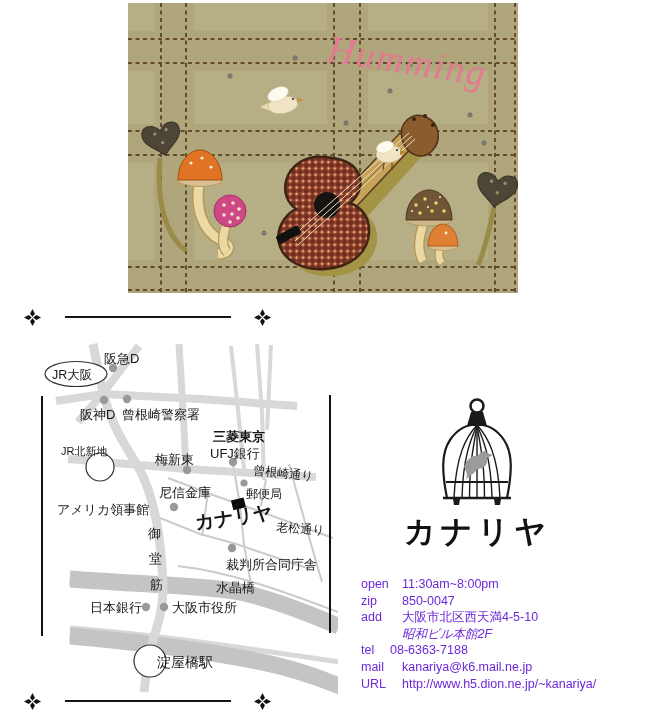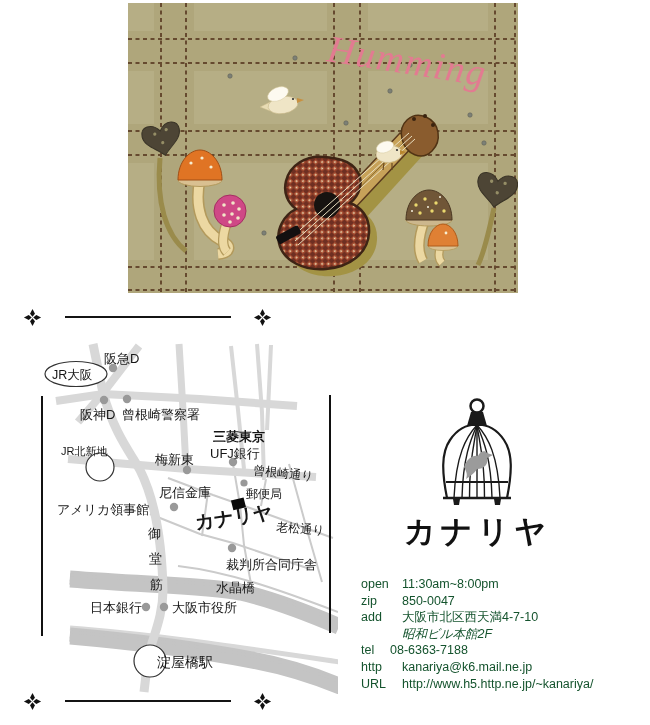--- a/index.html
+++ b/index.html
@@ -11,21 +11,21 @@
   
   .hline{height:2px;background:#141414;}
   
   #map{left:28px;top:338px;width:310px;height:356px;}
   #map text{font-family:"Liberation Sans",sans-serif;fill:#161616;}
   
   #cage{left:433px;top:395px;width:88px;height:116px;}
   #logo{left:385px;top:511px;width:185px;text-align:center;
         font-size:31px;font-weight:800;letter-spacing:5px;color:#111;
         font-family:"DejaVu Sans",sans-serif;}
-  #info{left:361px;top:576px;font-size:12.5px;line-height:16.6px;color:#14532d;}
+  #info{left:361px;top:576px;font-size:12.5px;line-height:16.6px;color:#6d28d9;}
   #info .row{white-space:nowrap;}
   #info .lbl{display:inline-block;width:41px;}
   #info .cont{padding-left:41px;font-style:italic;}
 </style>
 </head>
 <body>
 
 <div id="page">
 
   <svg id="fabric" class="abs" viewBox="0 0 390 290">
@@ -306,25 +306,25 @@
     <path d="M31,72 C34,64 39,60 45,61 C47,56 52,55 54,58 L60,60 L54,63 C56,69 51,74 44,74 C41,79 37,81 33,84 C35,79 33,76 31,72 Z" fill="#9b9b9b"></path>
     <path d="M20,104 L27,104 L26,110 L21,110 Z" fill="#1a1a1a"></path>
     <path d="M61,104 L68,104 L67,110 L62,110 Z" fill="#1a1a1a"></path>
   </svg>
 
   <div id="logo" class="abs">カナリヤ</div>
 
   <div id="info" class="abs">
     <div class="row"><span class="lbl">open</span><span>11:30am~8:00pm</span></div>
     <div class="row"><span class="lbl">zip</span><span>850-0047</span></div>
-    <div class="row"><span class="lbl">add</span><span>大阪市北区西天満4-7-10</span></div>
+    <div class="row"><span class="lbl">add</span><span>大阪市北区西天満4-5-10</span></div>
     <div class="row cont"><span>昭和ビル本館2F</span></div>
     <div class="row"><span class="lbl" style="width:29px">tel</span><span>08-6363-7188</span></div>
-    <div class="row"><span class="lbl">http</span><span>kanariya@k6.mail.ne.jp</span></div>
-    <div class="row"><span class="lbl">URL</span><span>http://www.h5.http.ne.jp/~kanariya/</span></div>
+    <div class="row"><span class="lbl">mail</span><span>kanariya@k6.mail.ne.jp</span></div>
+    <div class="row"><span class="lbl">URL</span><span>http://www.h5.dion.ne.jp/~kanariya/</span></div>
   </div>
 
   <svg class="abs" style="left:23px;top:692px" width="19" height="19" viewBox="-10 -10 20 20">
     <g fill="#111">
         <path d="M0,-9 L2.6,-4 L0,-0.8 L-2.6,-4 Z"></path>
         <path d="M0,-9 L2.6,-4 L0,-0.8 L-2.6,-4 Z" transform="rotate(90)"></path>
         <path d="M0,-9 L2.6,-4 L0,-0.8 L-2.6,-4 Z" transform="rotate(180)"></path>
         <path d="M0,-9 L2.6,-4 L0,-0.8 L-2.6,-4 Z" transform="rotate(270)"></path>
       </g>
   </svg>

